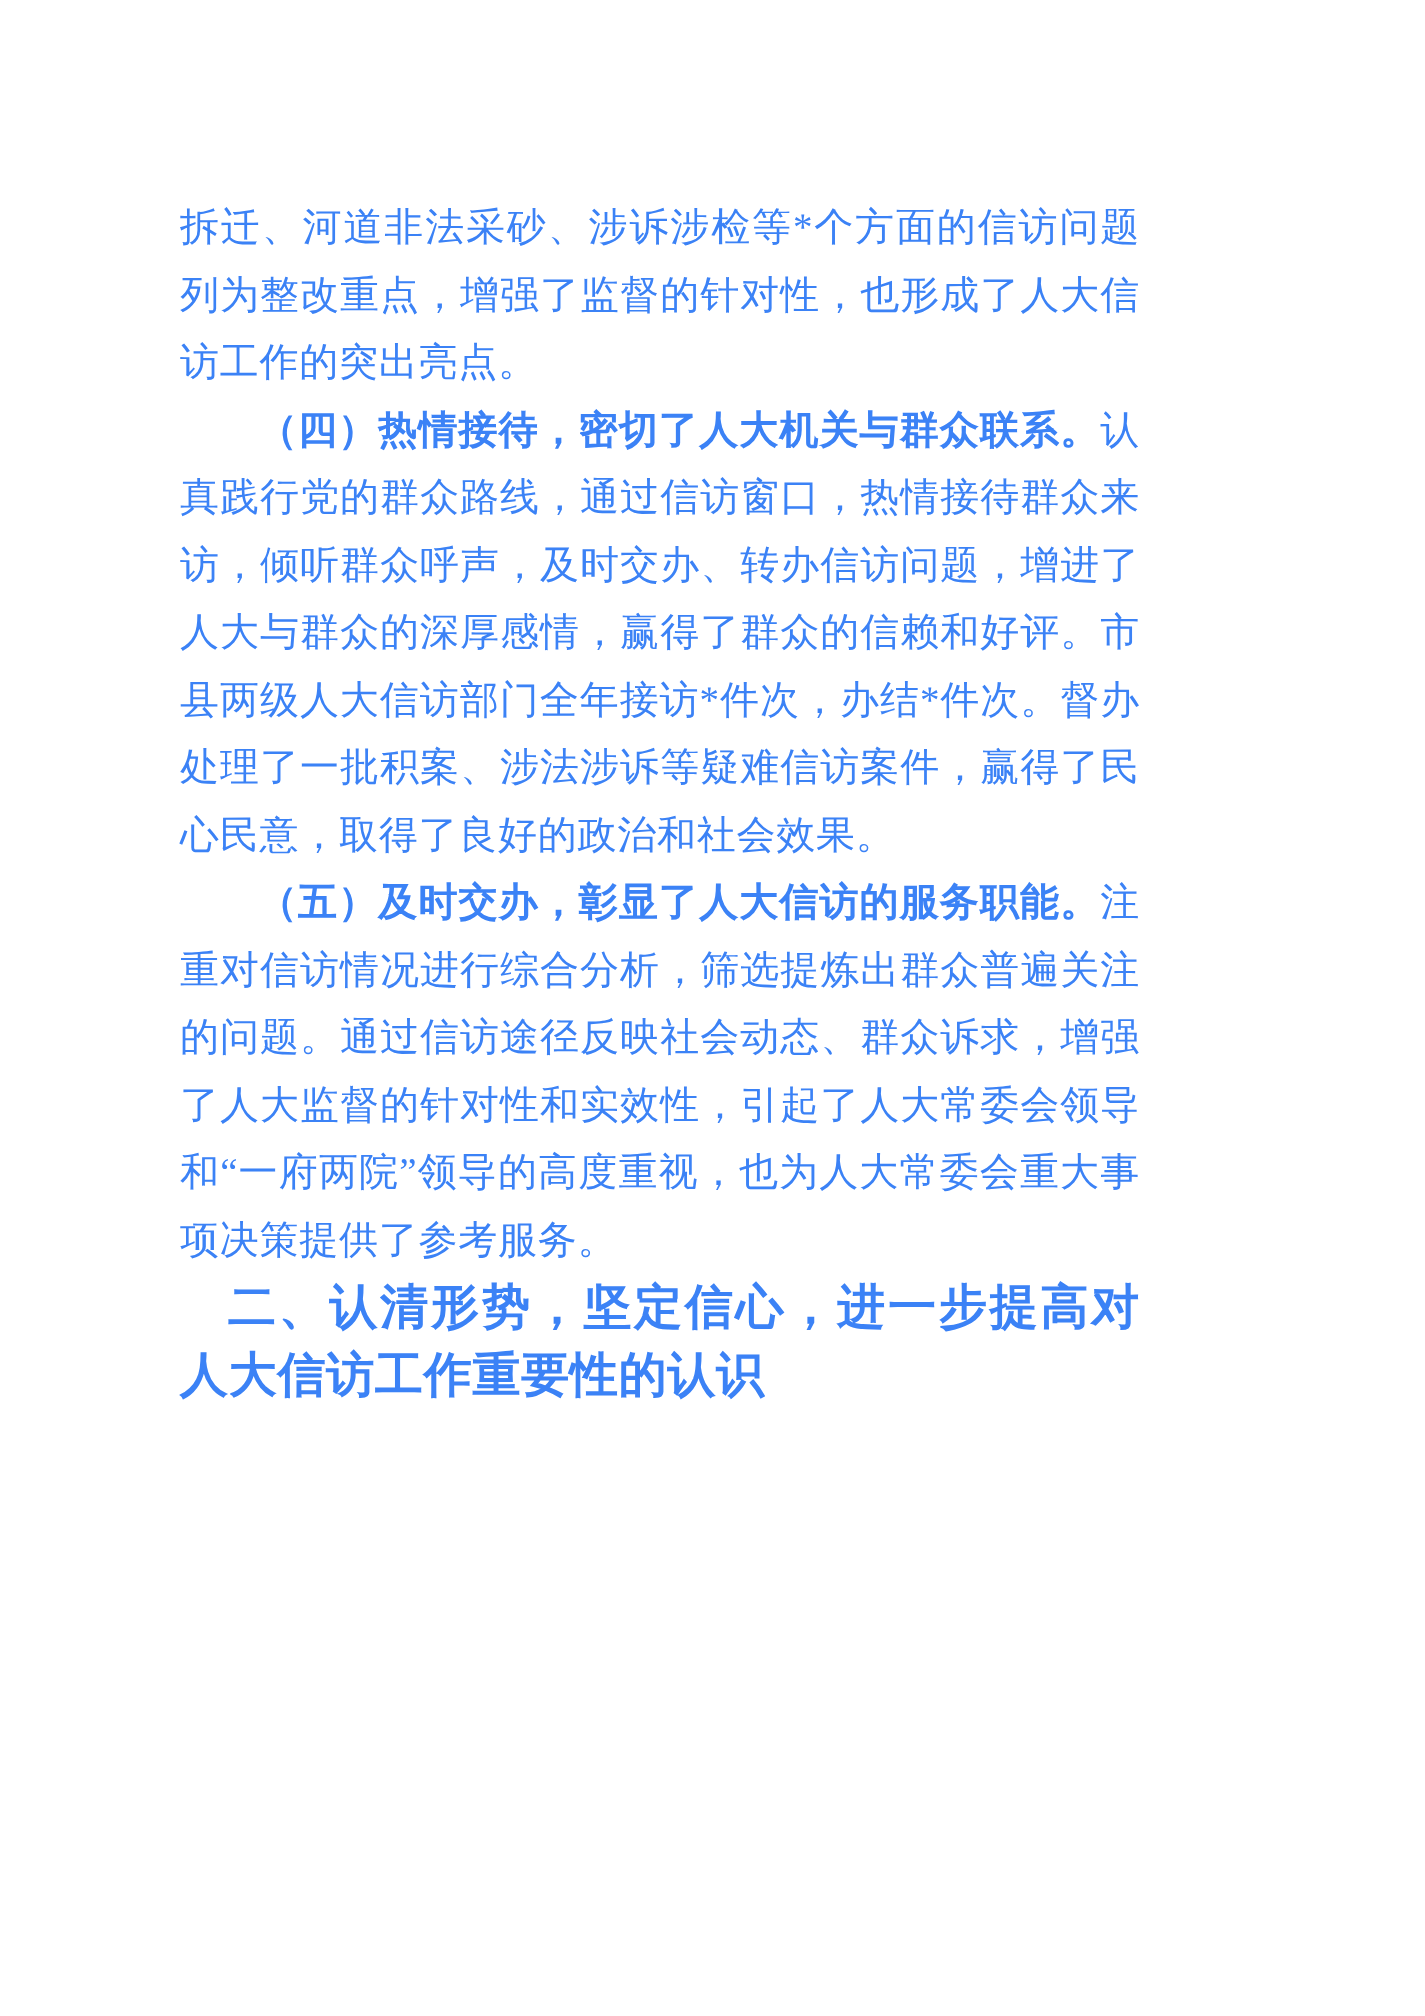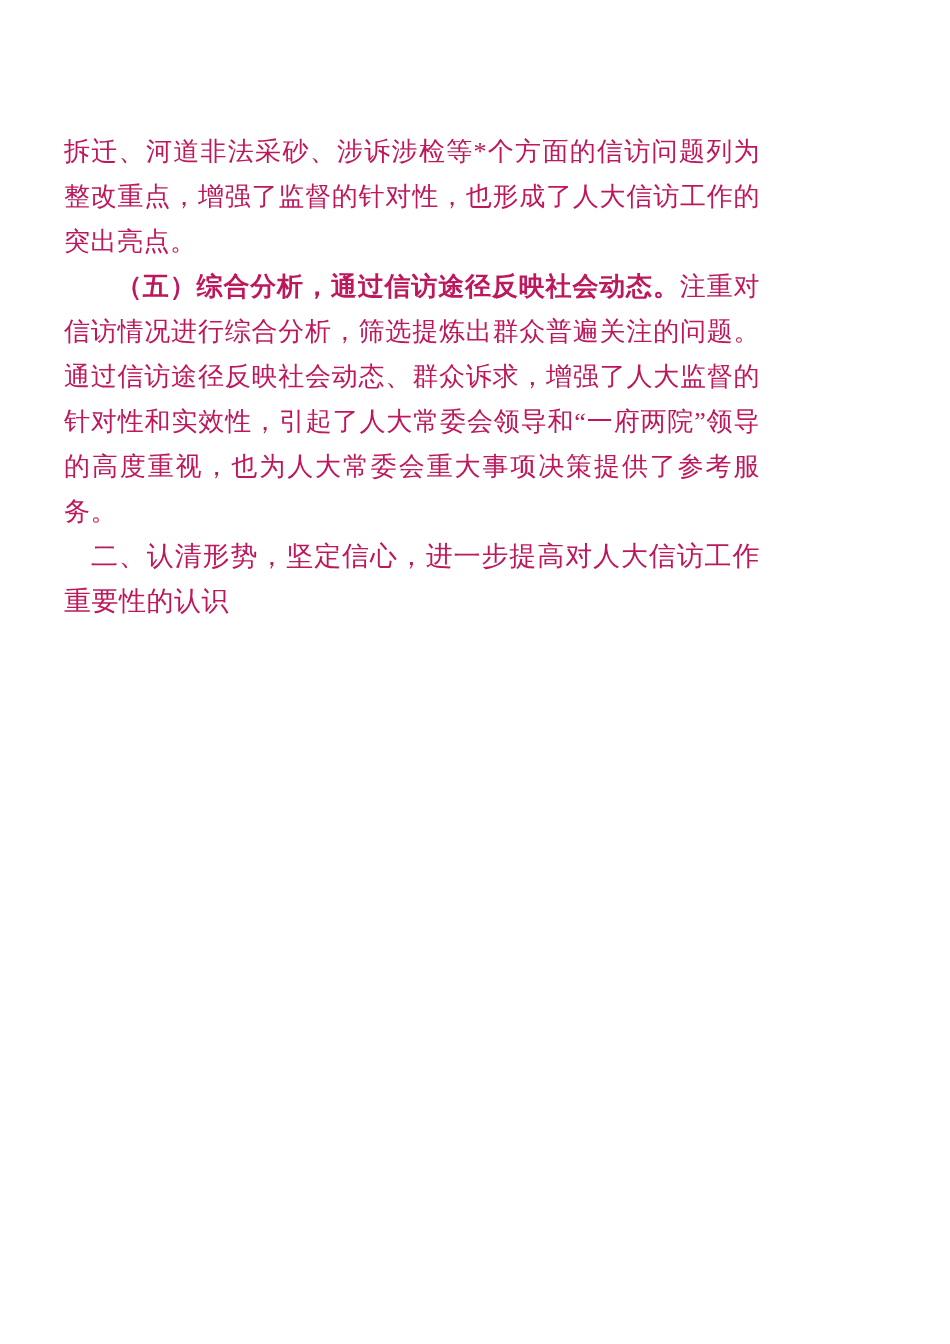--- a/index.html
+++ b/index.html
@@ -5,55 +5,56 @@
   * { margin: 0; padding: 0; box-sizing: border-box; }
   html, body {
     background: #ffffff;
     width: 950px;
   }
   .page {
     position: relative;
     width: 878px;
     height: 1344px;
     background: #ffffff;
-    padding: 129px 118px 0 64px;
+    padding: 129px 118px 0 120px;
     overflow: hidden;
-    color: #be185d;
+    color: #3b82f6;
     font-family: "Liberation Serif", "DejaVu Serif", serif;
   }
   .para {
     font-size: 26px;
     line-height: 45px;
     text-align: justify;
     text-indent: 2em;
     letter-spacing: 0.5px;
   }
   .para.no-indent {
     text-indent: 0;
   }
   .lead {
     font-weight: bold;
   }
   .heading {
     font-family: "Liberation Sans", "DejaVu Sans", sans-serif;
-    font-size: 27px;
-    font-weight: normal;
+    font-size: 32px;
+    font-weight: bold;
     line-height: 45px;
     text-align: justify;
     text-indent: 1em;
     letter-spacing: 0.5px;
   }
 </style>
 </head>
 <body>
 
 <div class="page">
 
   <p class="para no-indent"><span>拆迁、河道非法采砂、涉诉涉检等*个方面的信访问题列为整改重点，增强了监督的针对性，也形成了人大信访工作的突出亮点。</span></p>
 
+  <p class="para"><span class="lead">（四）热情接待，密切了人大机关与群众联系。</span><span>认真践行党的群众路线，通过信访窗口，热情接待群众来访，倾听群众呼声，及时交办、转办信访问题，增进了人大与群众的深厚感情，赢得了群众的信赖和好评。市县两级人大信访部门全年接访*件次，办结*件次。督办处理了一批积案、涉法涉诉等疑难信访案件，赢得了民心民意，取得了良好的政治和社会效果。</span></p>
 
-  <p class="para"><span class="lead">（五）综合分析，通过信访途径反映社会动态。</span><span>注重对信访情况进行综合分析，筛选提炼出群众普遍关注的问题。通过信访途径反映社会动态、群众诉求，增强了人大监督的针对性和实效性，引起了人大常委会领导和“一府两院”领导的高度重视，也为人大常委会重大事项决策提供了参考服务。</span></p>
+  <p class="para"><span class="lead">（五）及时交办，彰显了人大信访的服务职能。</span><span>注重对信访情况进行综合分析，筛选提炼出群众普遍关注的问题。通过信访途径反映社会动态、群众诉求，增强了人大监督的针对性和实效性，引起了人大常委会领导和“一府两院”领导的高度重视，也为人大常委会重大事项决策提供了参考服务。</span></p>
 
 
   <h2 class="heading">二、认清形势，坚定信心，进一步提高对人大信访工作重要性的认识</h2>
 
 
 </div>
 
 </body></html>

